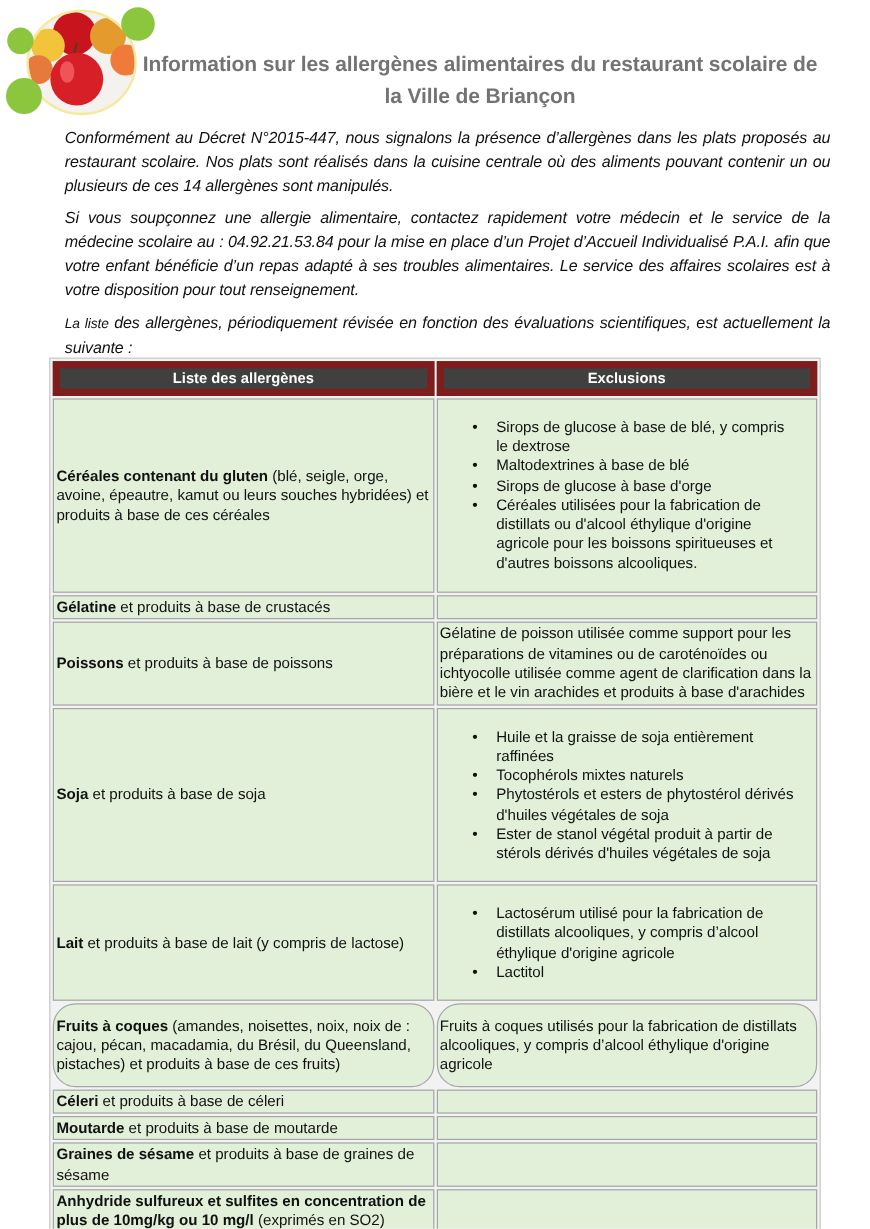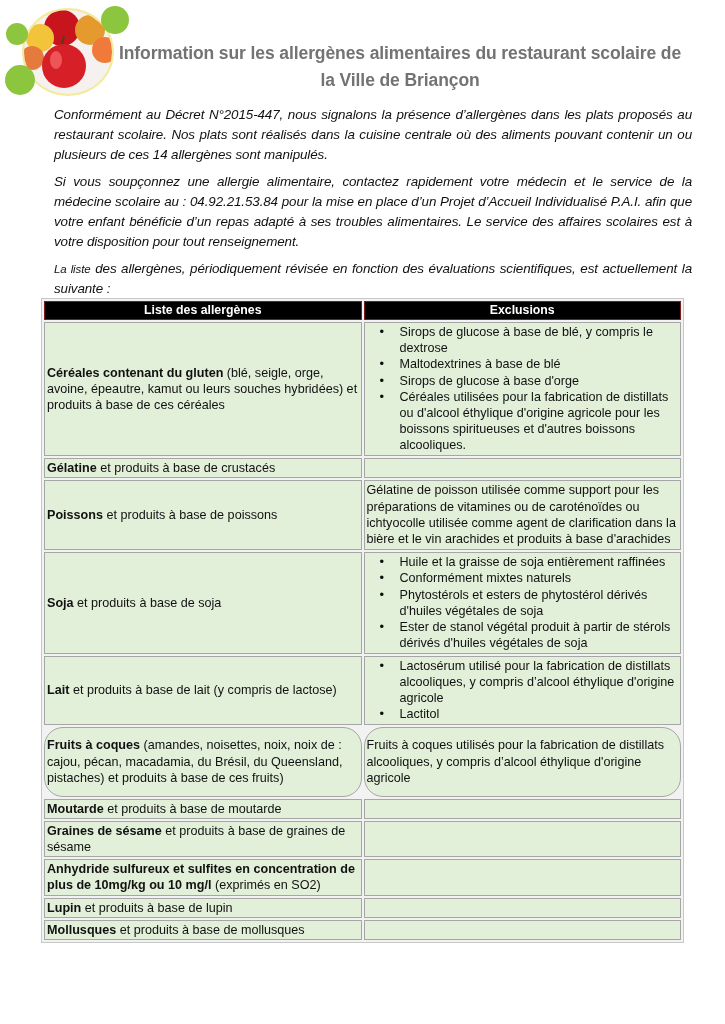--- a/index.html
+++ b/index.html
@@ -10,27 +10,27 @@
            font-weight:bold; font-size:17.5px; line-height:27px; color:#737373; letter-spacing:-0.1px; }
   .para { position:absolute; left:54px; width:638px; font-size:13.4px; line-height:20px;
           text-align:justify; text-align-last:left; letter-spacing:-0.1px;font-style:italic; }
   .p1 { top:105px; }
   .p2 { top:172px; }
   .p3 { top:259px; }
   .p3 .small { font-size:11.5px; }
   table.allergens { position:absolute; left:41px; top:298px; width:643px;
           border-collapse:separate; border-spacing:2px; background:#f2f2f2;
           border:1px solid #c8c8c8; font-size:12.6px; line-height:16.2px; table-layout:fixed; }
-  table.allergens th { background:#000000; color:#ffffff; font-weight:bold; font-size:12.3px;
-          height:17px; padding:0; text-align:center; border:1px solid #7f1d1d; }
+  table.allergens th { background:#404040; color:#ffffff; font-weight:bold; font-size:12.3px;
+          height:17px; padding:0; text-align:center; border:6px solid #7f1d1d; }
   table.allergens td { background:#e2efd9; border:1px solid #a6a6a6; vertical-align:middle;
           padding:1px 2px; text-align:left; }
   table.allergens td.c1 { width:278px; }
   table.allergens b { font-weight:bold; }
-  ul.excl { margin:0; padding:0 0 0 33px; list-style:none; }
+  ul.excl { margin:14px; padding:0 0 0 33px; list-style:none; }
   ul.excl li { position:relative; }
   ul.excl li::before { content:"\2022"; position:absolute; left:-20px; top:0; font-size:13px; }
   .r-cereales td { height:104px; }
   .r-small td { height:15px; }
   .r-poissons td { height:66px; }
   .r-soja td { height:98px; }
   .r-lait td { height:49px; }
   .r-fruits td { height:66px;border-radius:19px; }
   .r-two td { height:32px; }
 </style>
@@ -96,38 +96,42 @@
     </tr>
     <tr class="r-poissons">
       <td class="c1"><b>Poissons</b><span> et produits à base de poissons</span></td>
       <td>Gélatine de poisson utilisée comme support pour les préparations de vitamines ou de caroténoïdes ou ichtyocolle utilisée comme agent de clarification dans la bière et le vin arachides et produits à base d'arachides</td>
     </tr>
     <tr class="r-soja">
       <td class="c1"><b>Soja</b><span> et produits à base de soja</span></td>
       <td>
         <ul class="excl">
           <li>Huile et la graisse de soja entièrement raffinées</li>
-          <li>Conformément mixtes naturels</li>
+          <li>Tocophérols mixtes naturels</li>
           <li>Phytostérols et esters de phytostérol dérivés d'huiles végétales de soja</li>
           <li>Ester de stanol végétal produit à partir de stérols dérivés d'huiles végétales de soja</li>
         </ul>
       </td>
     </tr>
     <tr class="r-lait">
       <td class="c1"><b>Lait</b><span> et produits à base de lait (y compris de lactose)</span></td>
       <td>
         <ul class="excl">
           <li>Lactosérum utilisé pour la fabrication de distillats alcooliques, y compris d’alcool éthylique d'origine agricole</li>
           <li>Lactitol</li>
         </ul>
       </td>
     </tr>
     <tr class="r-fruits">
       <td class="c1"><b>Fruits à coques</b><span> (amandes, noisettes, noix, noix de : cajou, pécan, macadamia, du Brésil, du Queensland, pistaches) et produits à base de ces fruits)</span></td>
       <td>Fruits à coques utilisés pour la fabrication de distillats alcooliques, y compris d’alcool éthylique d'origine agricole</td>
+    </tr>
+    <tr class="r-small">
+      <td class="c1"><b>Céleri</b><span> et produits à base de céleri</span></td>
+      <td></td>
     </tr>
     <tr class="r-small">
       <td class="c1"><b>Moutarde</b><span> et produits à base de moutarde</span></td>
       <td></td>
     </tr>
     <tr class="r-two">
       <td class="c1"><b>Graines de sésame</b><span> et  produits à base de graines de sésame</span></td>
       <td></td>
     </tr>
     <tr class="r-two">

